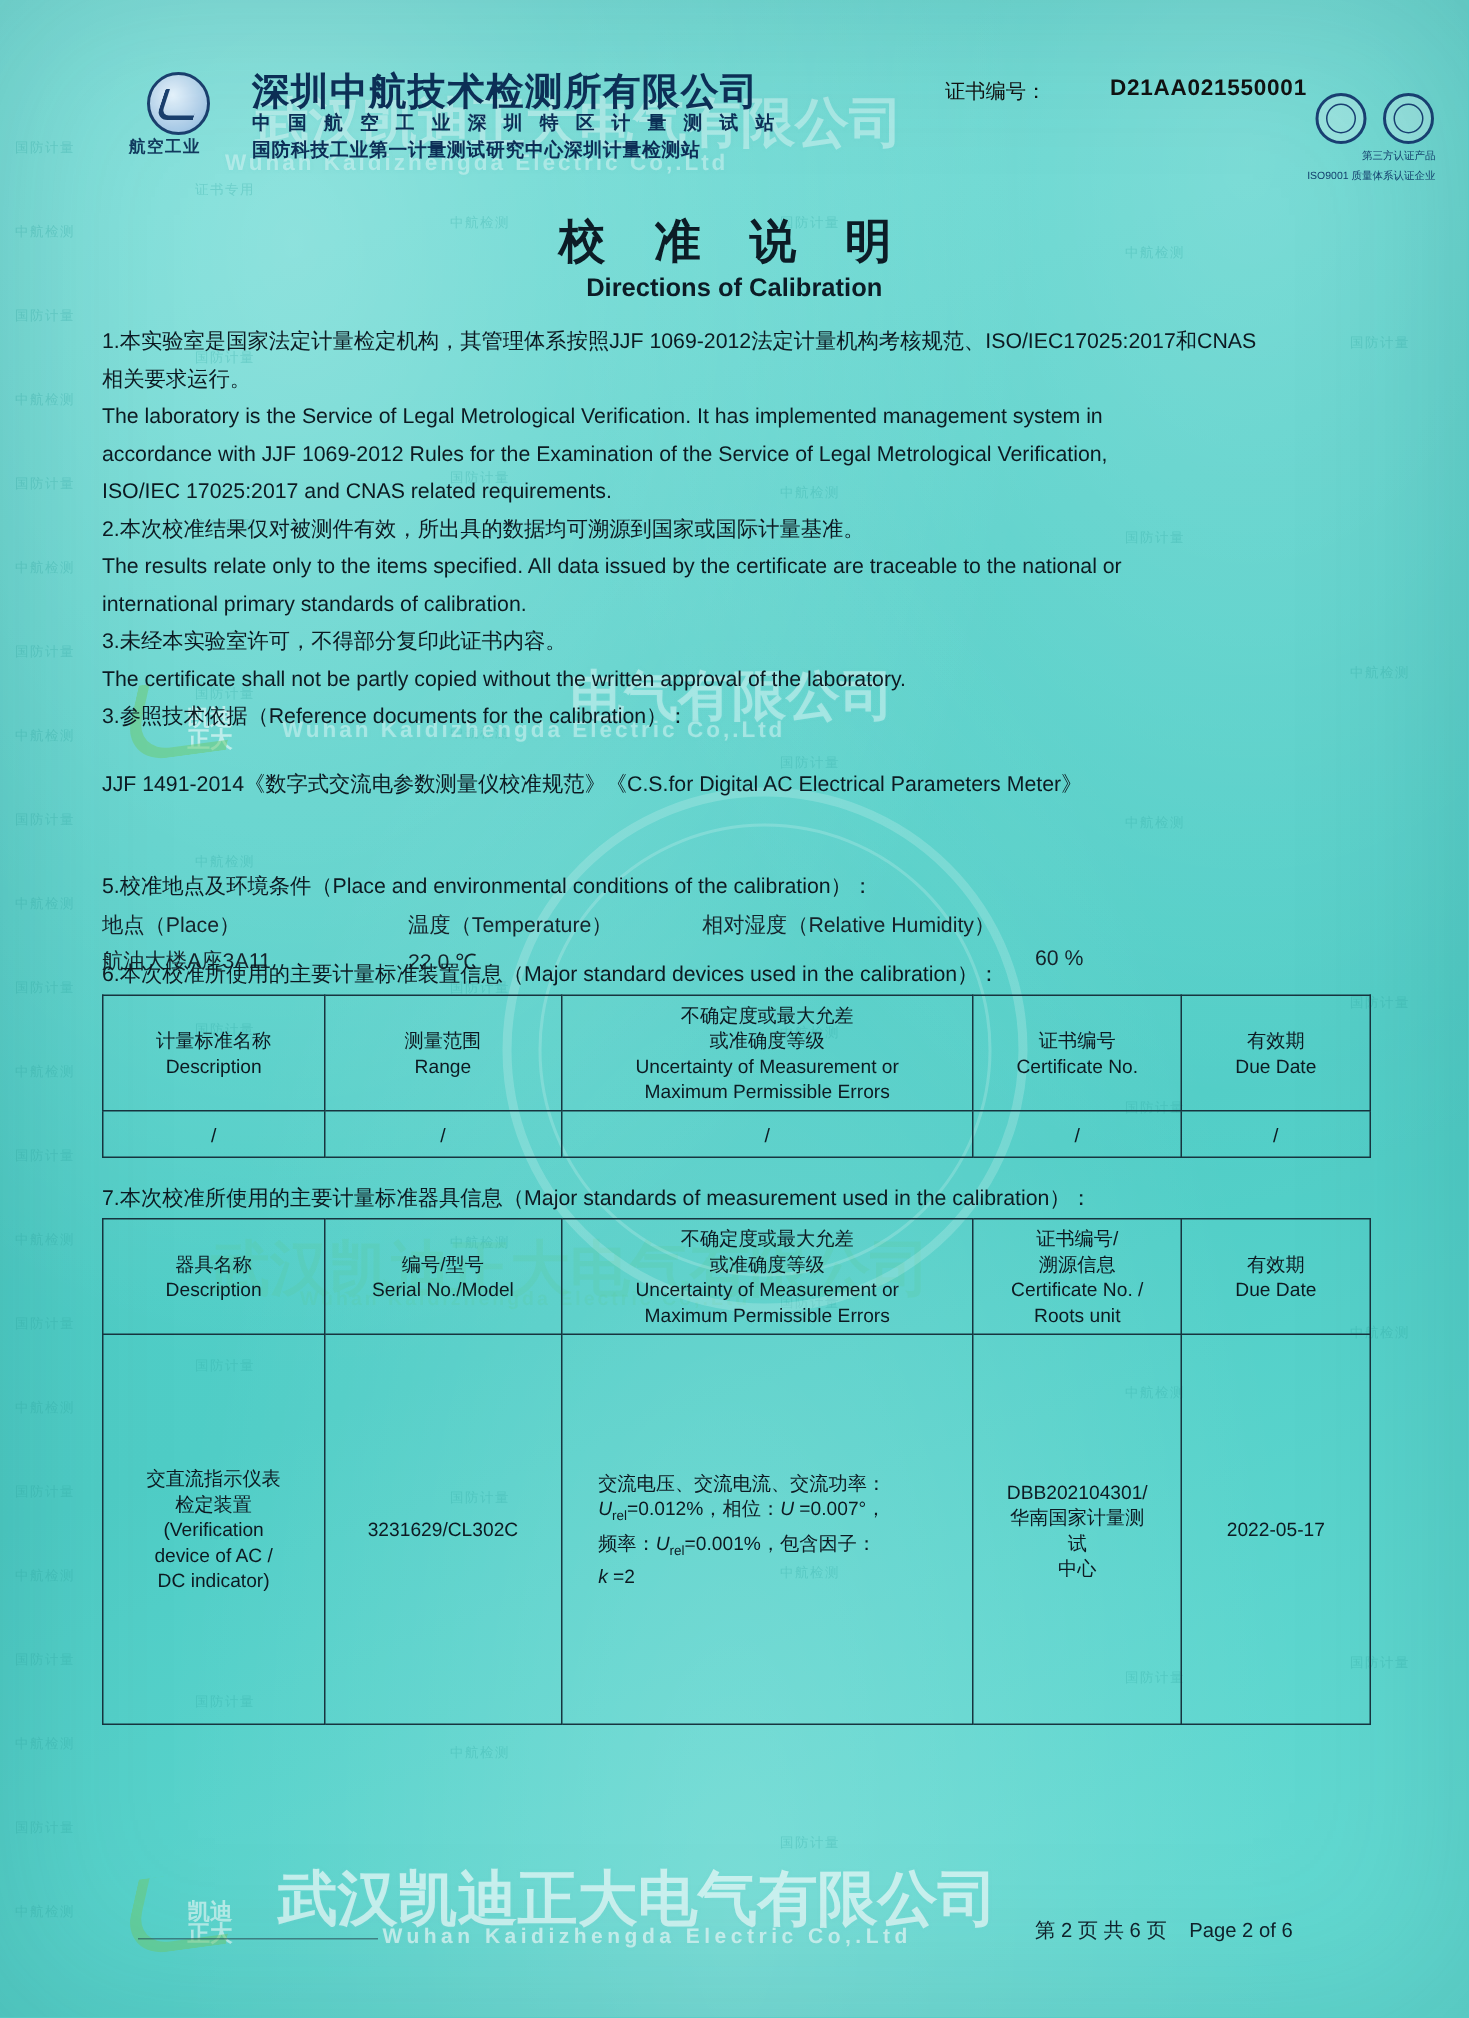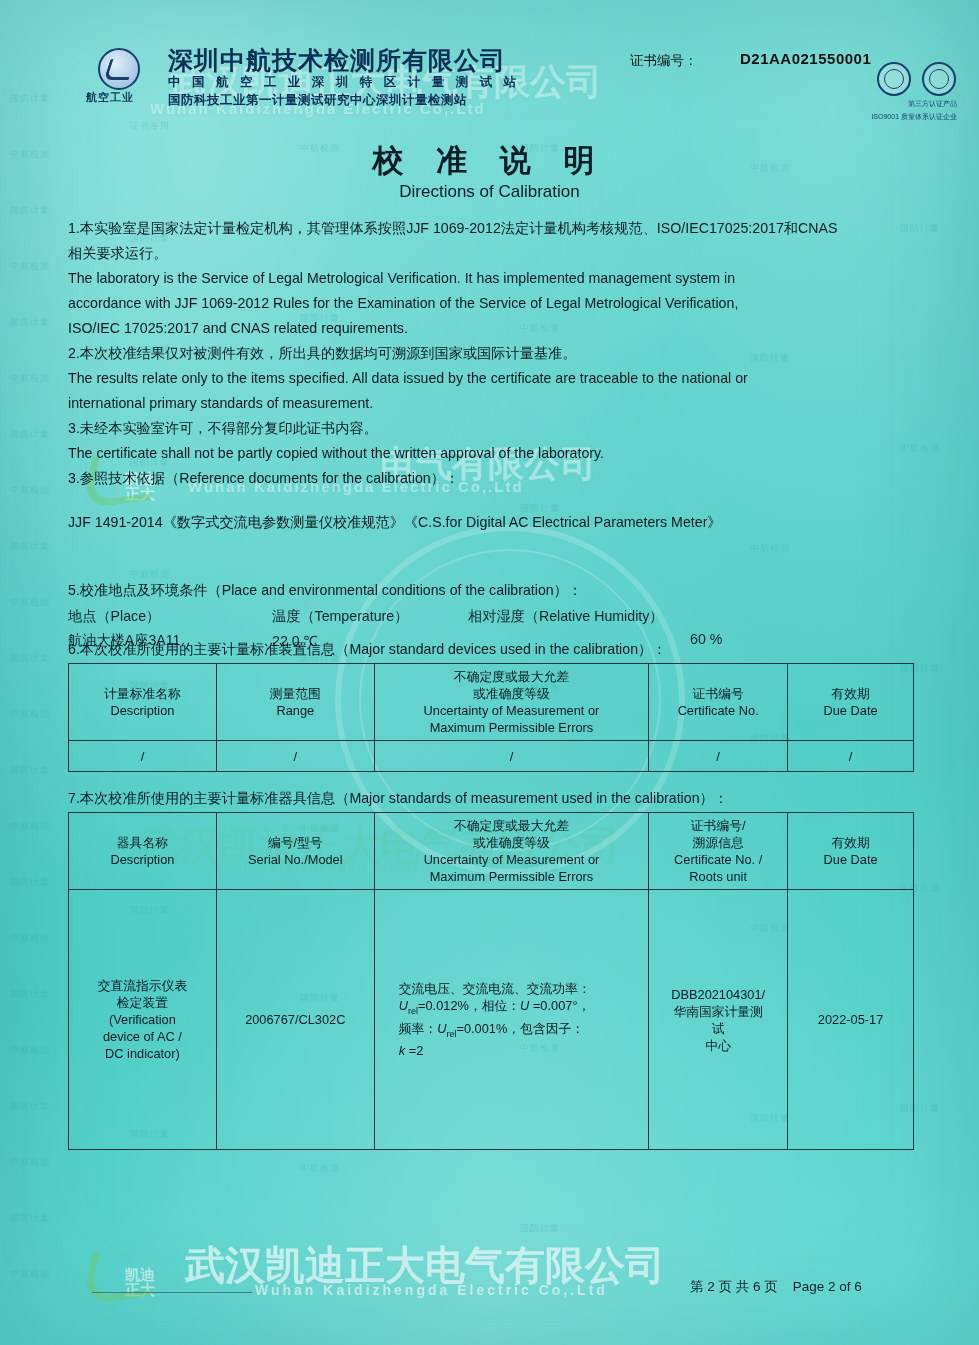--- a/index.html
+++ b/index.html
@@ -81,21 +81,21 @@
     background:rgba(255,255,255,.25);
     position:relative;
   }
   .badge-ring i{
     position:absolute;inset:5px;border:1px solid #1a3f73;border-radius:50%;
   }
   .badge-txt{font-size:7px;color:#14406f;display:block;margin-top:3px;text-align:right;}
 
   
   .title-cn{position:absolute;top:140px;left:0;right:0;text-align:center;font-size:31px;font-weight:bold;letter-spacing:12px;color:#0c1c26;}
-  .title-en{position:absolute;top:182px;left:0;right:0;text-align:center;font-size:17px;color:#0c1c26;}
+  .title-en{position:absolute;top:182px;left:0;right:0;text-align:center;font-size:17px;color:#0c1c26;font-weight:bold;}
 
   
   .body{position:absolute;left:68px;top:216px;width:846px;font-size:14.2px;line-height:25px;color:#0d1a22;}
   .body p{margin:0;}
   .ln{display:block;}
 
   
   .env{position:absolute;left:68px;width:846px;font-size:14.2px;}
   .env .row{position:relative;height:22px;}
   .env .c1{position:absolute;left:0;}
@@ -221,21 +221,21 @@
   <div class="title-en">Directions of Calibration</div>
 
   <div class="body">
     <p class="ln">1.本实验室是国家法定计量检定机构，其管理体系按照JJF 1069-2012法定计量机构考核规范、ISO/IEC17025:2017和CNAS</p>
     <p class="ln">相关要求运行。</p>
     <p class="ln">The laboratory is the Service of Legal Metrological Verification. It has implemented  management system in</p>
     <p class="ln">accordance with JJF 1069-2012  Rules for the Examination of the Service of Legal Metrological Verification,</p>
     <p class="ln">ISO/IEC 17025:2017 and CNAS related requirements.</p>
     <p class="ln">2.本次校准结果仅对被测件有效，所出具的数据均可溯源到国家或国际计量基准。</p>
     <p class="ln">The results relate only to the items specified. All data issued by the certificate are traceable to the national or</p>
-    <p class="ln">international primary standards of measurement.</p>
+    <p class="ln">international primary standards of calibration.</p>
     <p class="ln">3.未经本实验室许可，不得部分复印此证书内容。</p>
     <p class="ln">The certificate shall not be partly copied without the written approval of the laboratory.</p>
     <p class="ln">3.参照技术依据（Reference documents for the calibration）：</p>
   </div>
 
   <div style="position:absolute;left:68px;top:513px;width:846px;font-size:14.2px;color:#0d1a22;">JJF 1491-2014《数字式交流电参数测量仪校准规范》《C.S.for Digital AC Electrical Parameters Meter》</div>
 
   <div style="position:absolute;left:68px;top:581px;width:846px;font-size:14.2px;color:#0d1a22;">5.校准地点及环境条件（Place and environmental conditions of the calibration）：</div>
 
   <div class="env" style="top:607px;">
@@ -336,21 +336,21 @@
       </th>
     </tr>
     <tr style="height:260px">
       <td>
         <span style="display:block;white-space:pre-line">交直流指示仪表
 检定装置
 (Verification
 device of AC /
 DC indicator)</span>
       </td>
-      <td>2006767/CL302C</td>
+      <td>3231629/CL302C</td>
       <td style="text-align:left;padding-left:24px;">
         <span style="display:block">交流电压、交流电流、交流功率：</span>
         <span style="display:block"><i>U</i><span class="sub">rel</span>=0.012%，相位：<i>U</i> =0.007°，</span>
         <span style="display:block">频率：<i>U</i><span class="sub">rel</span>=0.001%，包含因子：</span>
         <span style="display:block"><i>k</i> =2</span>
       </td>
       <td>
         <span style="display:block;white-space:pre-line">DBB202104301/
 华南国家计量测试
 中心</span>

